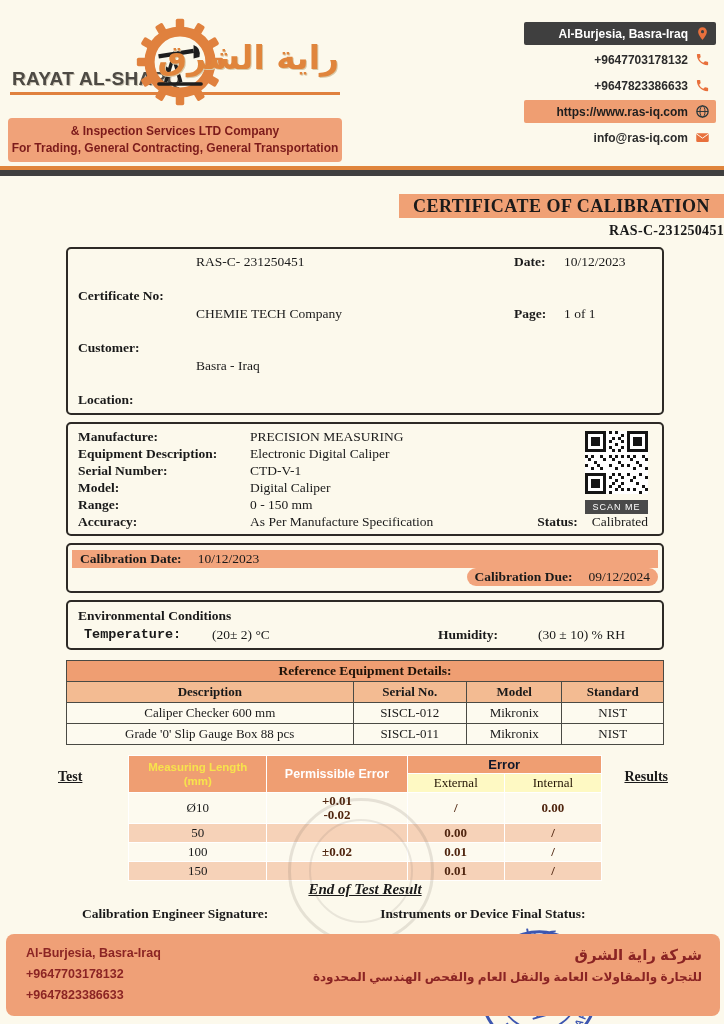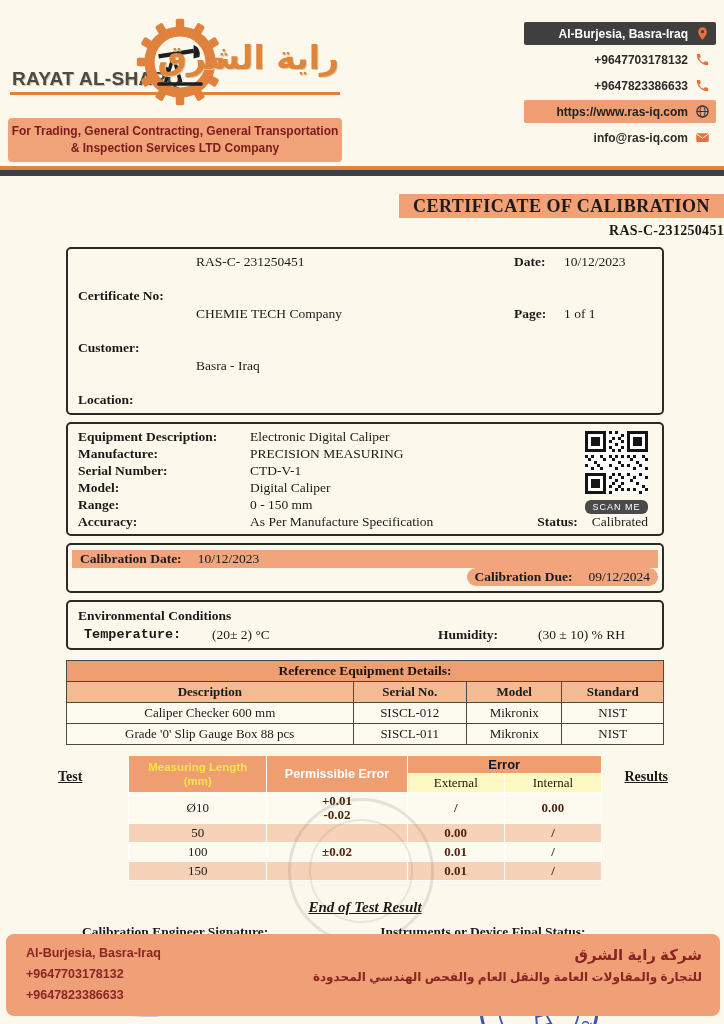--- a/index.html
+++ b/index.html
@@ -38,21 +38,21 @@
   .clabel{width:118px;font-weight:bold;margin-top:34px;}
   .cvalue{flex:1;}
   .rlabel{width:50px;font-weight:bold;}
   .rvalue{width:88px;}
   .equip-box{position:relative;}
   .erow{display:flex;line-height:17px;}
   .elabel{width:172px;font-weight:bold;}
   .evalue{flex:1;}
   .qr-wrap{position:absolute;right:14px;top:7px;width:63px;text-align:center;}
   .scanme{margin-top:2px;background:#4a4a4a;color:#fff;font-family:"Liberation Sans",sans-serif;
-          font-size:9px;letter-spacing:1px;padding:2px 0;border-radius:6px;}
+          font-size:9px;letter-spacing:1px;padding:2px 0;}
   .status-line{position:absolute;right:14px;bottom:4px;display:flex;gap:14px;line-height:17px;}
   .status-label{font-weight:bold;}
   .cal-box{display:flex;padding:5px 4px;flex-direction:column;}
   .cal-hl{background:#f2a47c;padding:1px 8px;display:flex;gap:16px;}
   .cal-hl .lab{font-weight:bold;}
   .cal-right{margin-left:auto;border-radius:9px;}
   .env-title{font-weight:bold;line-height:19px;}
   .env-row{display:flex;line-height:19px;}
   .env-row .tlab{font-weight:bold;width:128px;padding-left:6px;font-family:Liberation Mono, monospace;}
   .env-row .tval{width:226px;}
@@ -73,21 +73,21 @@
   .th-main{background:#ef9e72;}
   .th-len{color:#f7e34c;font-family:"Liberation Sans",sans-serif;font-weight:bold;font-size:11.5px;line-height:14px;width:140px;}
   .th-perm{color:#ffffff;font-family:"Liberation Sans",sans-serif;font-weight:bold;font-size:12.5px;width:140px;}
   .th-err{color:#0f172a;font-family:"Liberation Sans",sans-serif;font-weight:bold;font-size:13px;}
   .th-sub{background:#fef9c3;font-weight:normal;color:#241505;width:95px;}
   tr.plain td{background:#fdfaef;}
   tr.alt td{background:#f6d2b8;}
   td.val{font-weight:bold;color:#50250f;}
   td.perm-cell{white-space:pre-line;font-weight:bold;color:#50250f;line-height:14px;}
   
-  .endline{text-align:center;margin-top:18px;font-weight:bold;font-style:italic;font-size:15px;}
+  .endline{text-align:center;font-weight:bold;font-style:italic;font-size:15px;}
   .endline span{text-decoration:underline;}
   .sig-row{display:flex;margin-top:8px;padding:0 4px;}
   .sig-left{width:320px;padding-left:12px;}
   .sig-label{font-weight:bold;font-size:13.5px;}
   .sig-name{margin:14px 0 0 48px;font-weight:bold;font-size:13px;}
   .sig-svg{display:block;margin:-4px 0 0 4px;}
   .sig-right{margin-left:auto;width:300px;position:relative;}
   .stamp-wrap{position:relative;width:190px;margin:2px auto 0;left:14px;}
   
   .watermark{position:absolute;left:288px;top:798px;width:140px;height:140px;border:3px solid rgba(110,100,90,.16);
@@ -132,22 +132,22 @@
             <path d="M-17 24 L-8 -6 L1 24" fill="none" stroke="#1e1e1e" stroke-width="4"></path>
             <rect x="-24" y="-13" width="42" height="5" transform="rotate(-9)"></rect>
             <path d="M16 -20 q9 3 7 14 l-7 2 z"></path>
             <rect x="-27" y="24" width="54" height="4" rx="2"></rect>
             <circle cx="-18" cy="10" r="5"></circle>
           </g>
         </svg>
         <div class="company-ar" dir="rtl">راية الشرق</div>
       </div>
       <div class="tagline">
+        <div>&amp; Inspection Services LTD Company</div>
         <div>For Trading, General Contracting, General Transportation</div>
-        <div>&amp; Inspection Services LTD Company</div>
       </div>
     </div>
 
     <div class="contact-block">
       <div class="c-row dark">
         <span>Al-Burjesia, Basra-Iraq</span>
         <svg class="c-icon" viewBox="0 0 24 24">
           <path fill="#e8703c" d="M12 2C8.1 2 5 5.1 5 9c0 5.2 7 13 7 13s7-7.8 7-13c0-3.9-3.1-7-7-7zm0 9.5A2.5 2.5 0 1 1 12 6.5a2.5 2.5 0 0 1 0 5z"></path>
         </svg>
       </div>
@@ -207,26 +207,26 @@
         <span class="rvalue">1 of 1</span>
       </div>
       <div class="crow">
         <span class="clabel">Location:</span>
         <span class="cvalue">Basra - Iraq</span>
       </div>
     </div>
 
     <div class="box equip-box">
       <div class="erow">
+        <span class="elabel">Manufacture:</span>
+        <span class="evalue">PRECISION MEASURING</span>
+      </div>
+      <div class="erow">
         <span class="elabel">Equipment Description:</span>
         <span class="evalue">Electronic Digital Caliper</span>
-      </div>
-      <div class="erow">
-        <span class="elabel">Manufacture:</span>
-        <span class="evalue">PRECISION MEASURING</span>
       </div>
       <div class="erow">
         <span class="elabel">Serial Number:</span>
         <span class="evalue">CTD-V-1</span>
       </div>
       <div class="erow">
         <span class="elabel">Model:</span>
         <span class="evalue">Digital Caliper</span>
       </div>
       <div class="erow">

